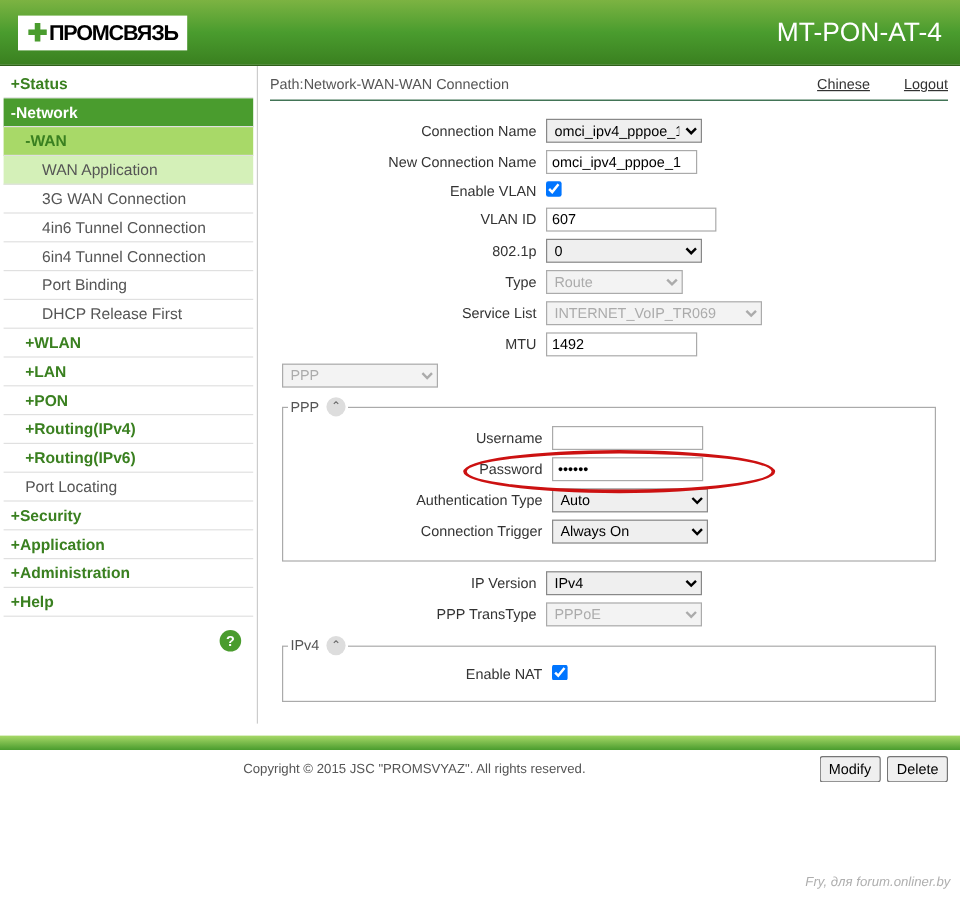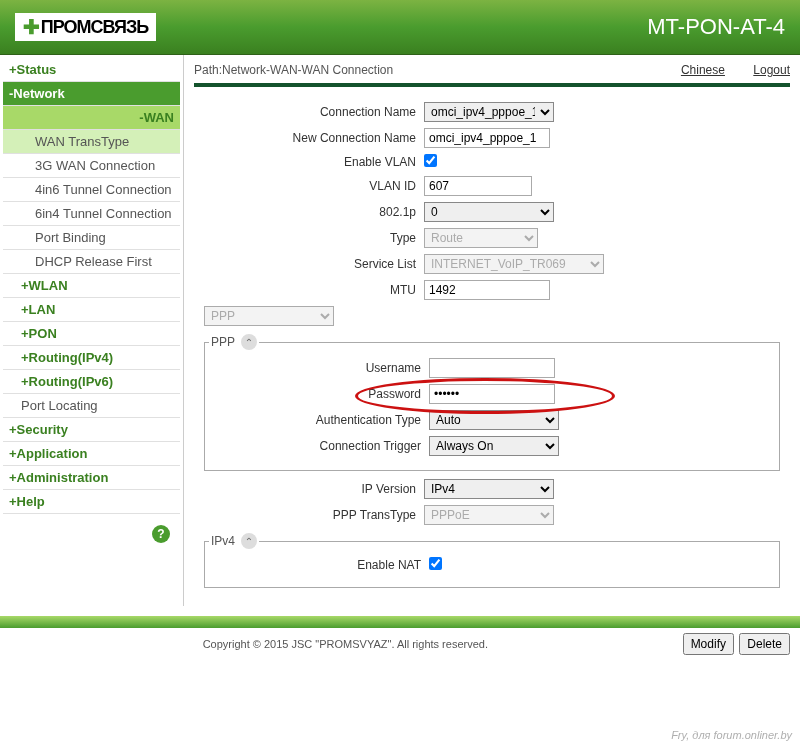--- a/index.html
+++ b/index.html
@@ -2,37 +2,37 @@
 <html><head>
 <meta charset="utf-8">
 <style>
 * { box-sizing: border-box; margin: 0; padding: 0; }
 body { font-family: Arial, sans-serif; font-size: 12px; background: #fff; width: 800px; }
 .header { background: linear-gradient(to bottom, #7cb342 0%, #4a9c2e 50%, #3a8020 100%); height: 55px; display: flex; justify-content: space-between; align-items: center; padding: 0 15px; border-bottom: 1px solid #2e6018; }
 .logo { background: #fff; color: #000; font-weight: bold; font-size: 18px; padding: 2px 8px; display: flex; align-items: center; letter-spacing: -1px; }
 .logo-icon { color: #4a9c2e; font-size: 20px; margin-right: 2px; }
 .model { color: #fff; font-size: 22px; }
 .container { display: flex; }
-.sidebar { width: 184px; border-right: 1px solid #ccc; padding: 3px; }
+.sidebar { width: 215px; border-right: 1px solid #ccc; padding: 3px; }
 .menu-item { padding: 4px 6px; border-bottom: 1px solid #e0e0e0; cursor: pointer; font-size: 13px; }
 .menu-item.top-level { color: #3a8020; font-weight: bold; }
 .menu-item.top-level::before { content: "+"; }
 .menu-item.active-top { background: #4a9c2e; color: #fff; font-weight: bold; }
 .menu-item.active-top::before { content: "-"; }
 .menu-item.sub { padding-left: 18px; color: #3a8020; font-weight: bold; background: #d4f0b8; }
-.menu-item.sub.active { background: #a8d968; text-align: right; }
+.menu-item.sub.active { background: #a8d968; }
 .menu-item.sub::before { content: "-"; }
 .menu-item.leaf { padding-left: 32px; color: #555; font-weight: normal; }
 .menu-item.leaf.active { background: #d4f0b8; }
 .menu-item.plain-sub { padding-left: 18px; color: #3a8020; font-weight: bold; }
 .menu-item.plain-sub::before { content: "+"; }
 .menu-item.plain-leaf { padding-left: 18px; color: #555; }
 .help-icon { width: 18px; height: 18px; background: #4a9c2e; color: #fff; border-radius: 50%; display: inline-flex; align-items: center; justify-content: center; font-weight: bold; float: right; margin: 5px 10px; }
 .content { flex: 1; padding: 5px 10px; position: relative; }
-.path-row { display: flex; justify-content: space-between; border-bottom: 4px solid #14532d; padding: 3px 0 6px 0; }
+.path-row { display: flex; justify-content: space-between; border-bottom: 1px solid #14532d; padding: 3px 0 6px 0; }
 .path-left { color: #555; }
 .path-right a { color: #333; text-decoration: underline; margin-left: 25px; cursor: pointer; }
 .form-area { padding: 15px 10px 5px 10px; }
 .field-row { display: flex; align-items: center; margin-bottom: 6px; }
 .field-label { width: 220px; text-align: right; padding-right: 8px; color: #333; font-size: 12px; }
 .field-input input[type="text"], .field-input input[type="password"] { border: 1px solid #aaa; padding: 2px 4px; font-size: 12px; }
 .field-input select { border: 1px solid #888; padding: 1px 2px; font-size: 12px; background: #efefef; }
 .field-input select:disabled { color: #888; background: #eee; }
 fieldset { border: 1px solid #aaa; margin: 8px 0; padding: 8px 4px; position: relative; }
 fieldset legend { padding: 0 2px; color: #555; font-size: 12px; display: flex; align-items: center; }
@@ -53,21 +53,21 @@
     <span>ПРОМСВЯЗЬ</span>
   </div>
   <div class="model">MT-PON-AT-4</div>
 </div>
 
 <div class="container">
   <div class="sidebar">
     <div class="menu-item top-level">Status</div>
     <div class="menu-item active-top">Network</div>
     <div class="menu-item sub active">WAN</div>
-    <div class="menu-item leaf active">WAN TransType</div>
+    <div class="menu-item leaf active">WAN Application</div>
     <div class="menu-item leaf">3G WAN Connection</div>
     <div class="menu-item leaf">4in6 Tunnel Connection</div>
     <div class="menu-item leaf">6in4 Tunnel Connection</div>
     <div class="menu-item leaf">Port Binding</div>
     <div class="menu-item leaf">DHCP Release First</div>
     <div class="menu-item plain-sub">WLAN</div>
     <div class="menu-item plain-sub">LAN</div>
     <div class="menu-item plain-sub">PON</div>
     <div class="menu-item plain-sub">Routing(IPv4)</div>
     <div class="menu-item plain-sub">Routing(IPv6)</div>
@@ -100,21 +100,21 @@
       <div class="field-row">
           <div class="field-label">New Connection Name</div>
           <div class="field-input"><input type="text" style="width: 126px;" value="omci_ipv4_pppoe_1"></div>
         </div>
       <div class="field-row">
           <div class="field-label">Enable VLAN</div>
           <div class="field-input"><input type="checkbox" checked="" style=""></div>
         </div>
       <div class="field-row">
           <div class="field-label">VLAN ID</div>
-          <div class="field-input"><input type="text" style="width: 108px;" value="607"></div>
+          <div class="field-input"><input type="text" style="width: 142px;" value="607"></div>
         </div>
       <div class="field-row">
           <div class="field-label">802.1p</div>
           <div class="field-input"><select style="width:130px"><option>0</option></select></div>
         </div>
       <div class="field-row">
           <div class="field-label">Type</div>
           <div class="field-input"><select disabled="" style="width:114px"><option>Route</option></select></div>
         </div>
       <div class="field-row">

